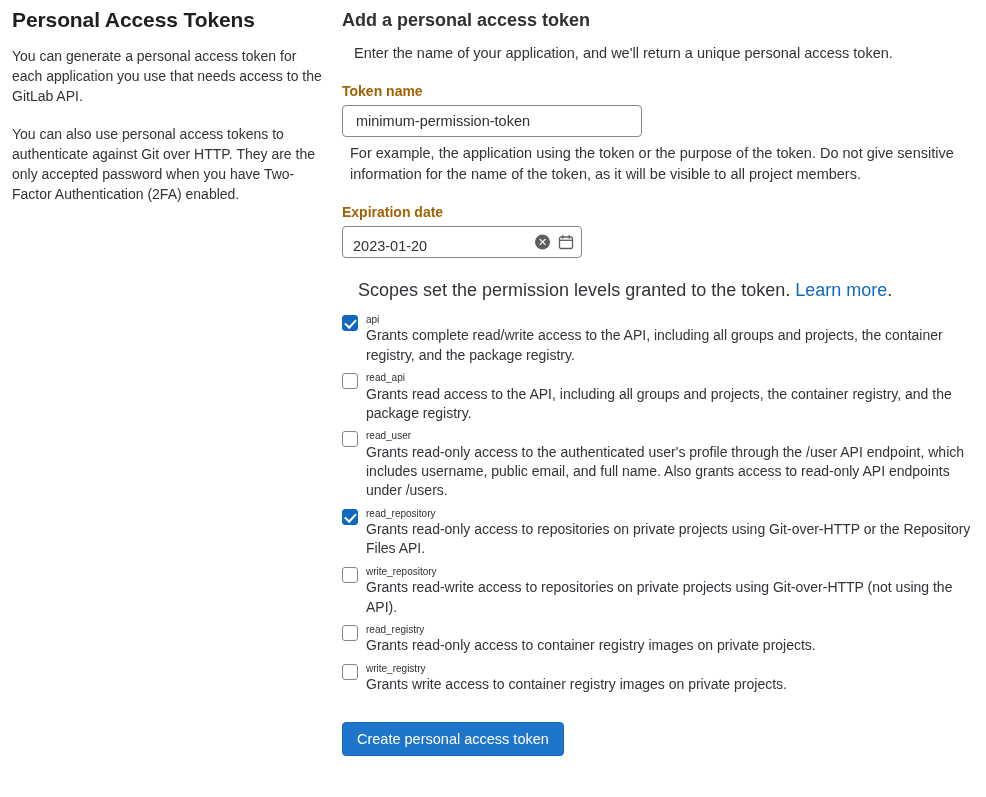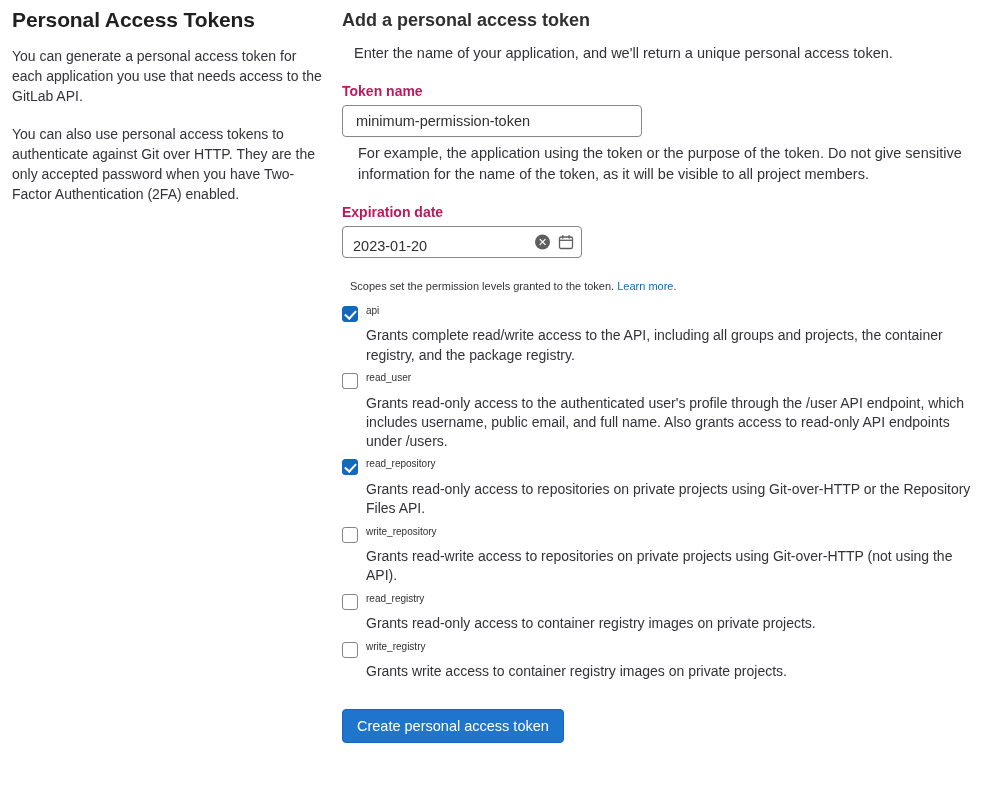--- a/index.html
+++ b/index.html
@@ -55,41 +55,41 @@
   .section-desc {
     font-size: 14.5px;
     color: #333238;
     margin: 0 0 20px 12px;
     line-height: 1.4;
   }
   .field-label {
     display: block;
     font-size: 14px;
     font-weight: bold;
-    color: #be185d;
+    color: #a16207;
     margin: 0 0 6px 0;
   }
   .text-input {
     display: block;
     width: 300px;
     height: 32px;
     padding: 4px 13px;
     font-size: 14.5px;
     font-family: "Liberation Sans", sans-serif;
     color: #303030;
     background: #ffffff;
     border: 1px solid #868686;
     border-radius: 4px;
     outline: none;
   }
   .field-help {
     font-size: 14.5px;
     color: #333238;
     line-height: 1.4;
-    margin: 6px 0 0 16px;
+    margin: 6px 0 0 8px;
     max-width: 624px;
   }
   .spacer-20 { height: 20px; }
   
   .date-wrap {
     position: relative;
     width: 240px;
     height: 32px;
   }
   .date-input {
@@ -131,23 +131,23 @@
     cursor: pointer;
   }
   
   .scopes-head {
     font-size: 14.5px;
     font-weight: bold;
     color: #303030;
     margin: 0 0 4px 0;
   }
   .scopes-sub {
-    font-size: 11px;
-    color: #333238;
-    margin: 0 0 12px 8px;
+    font-size: 18px;
+    color: #333238;
+    margin: 0 0 12px 16px;
   }
   .scopes-sub a {
     color: #1068bf;
     text-decoration: none;
   }
   .scope-row {
     position: relative;
     padding-left: 24px;
     margin-bottom: 6px;
   }
@@ -181,21 +181,21 @@
     font-size: 10px;
     color: #303030;
     line-height: 1.35;
     display: block;
   }
   .scope-desc {
     font-size: 14px;
     color: #333238;
     line-height: 1.38;
     display: block;
-    margin-top: 9px;
+    margin-top: 0;
     max-width: 620px;
   }
   .submit-btn {
     margin-top: 22px;
     display: inline-block;
     padding: 8px 14px;
     font-size: 14.5px;
     font-family: "Liberation Sans", sans-serif;
     color: #ffffff;
     background: #1f75cb;
@@ -247,20 +247,22 @@
     </div>
 
     <div id="scopes-list">
         <div class="scope-row">
           <span class="cbox checked"></span>
           <span class="scope-name">api</span>
           <span class="scope-desc">Grants complete read/write access to the API, including all groups and projects, the container registry, and the package registry.</span>
         </div>
         <div class="scope-row">
           <span class="cbox"></span>
+          <span class="scope-name">read_api</span>
+          <span class="scope-desc">Grants read access to the API, including all groups and projects, the container registry, and the package registry.</span>
         </div>
         <div class="scope-row">
           <span class="cbox"></span>
           <span class="scope-name">read_user</span>
           <span class="scope-desc">Grants read-only access to the authenticated user's profile through the /user API endpoint, which includes username, public email, and full name. Also grants access to read-only API endpoints under /users.</span>
         </div>
         <div class="scope-row">
           <span class="cbox checked"></span>
           <span class="scope-name">read_repository</span>
           <span class="scope-desc">Grants read-only access to repositories on private projects using Git-over-HTTP or the Repository Files API.</span>

